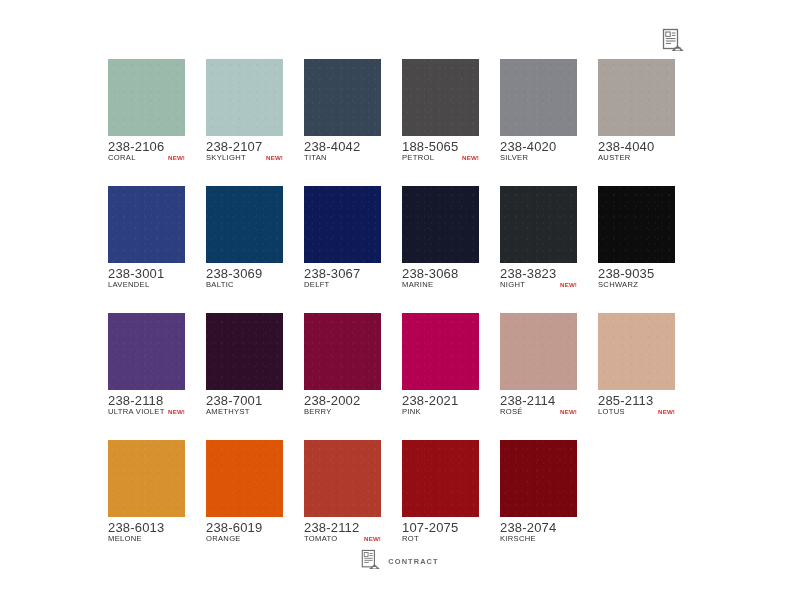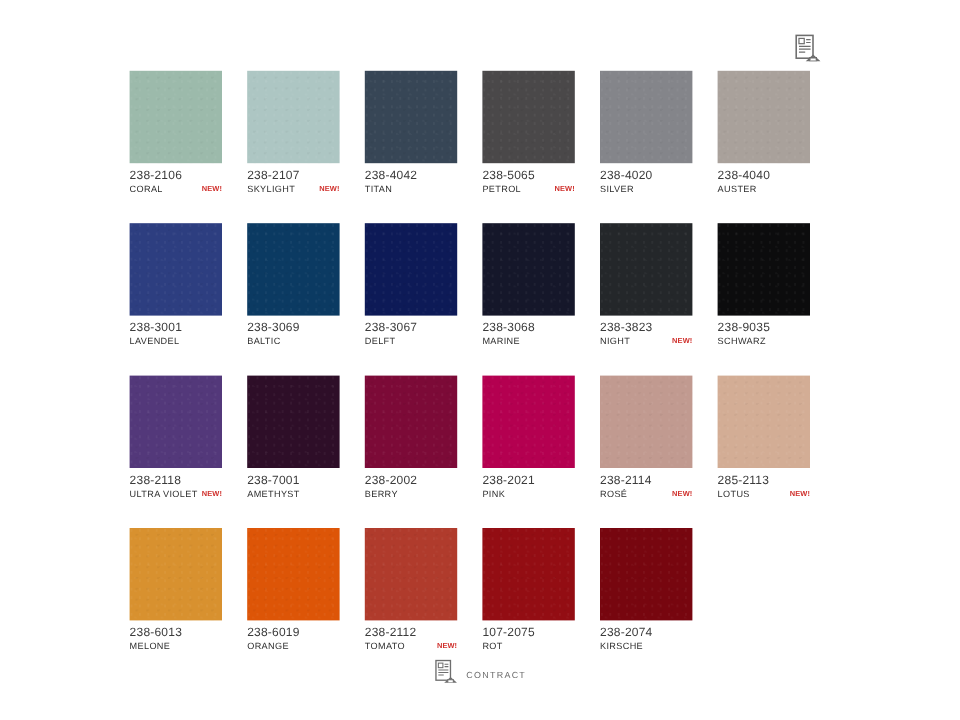--- a/index.html
+++ b/index.html
@@ -65,21 +65,21 @@
     background-image:
       radial-gradient(circle at 22% 28%, rgba(255,255,255,.045) 0 1px, transparent 1px),
       radial-gradient(circle at 68% 62%, rgba(0,0,0,.035) 0 1px, transparent 1px),
       radial-gradient(circle at 45% 80%, rgba(255,255,255,.03) 0 1px, transparent 1px);
     background-size: 7px 7px, 9px 9px, 11px 11px;
     pointer-events: none;
   }
 
   .swatch-code {
     margin-top: 5px;
-    font-size: 10px;
+    font-size: 13px;
     letter-spacing: .18px;
     color: #3b3b3b;
     line-height: 11px;
     white-space: nowrap;
   }
 
   .swatch-nameline {
     display: flex;
     align-items: flex-start;
     justify-content: space-between;
@@ -117,20 +117,21 @@
     display: flex;
     align-items: center;
     gap: 8px;
     cursor: pointer;
   }
   .footer-label {
     font-size: 7.4px;
     letter-spacing: 1.1px;
     color: #6a6a6a;
     text-transform: uppercase;
+    font-weight: bold;
   }
 </style>
 </head>
 <body>
 
 <div class="page">
 
   <div class="top-icon">
     <svg viewBox="0 0 22 24" width="22" height="24" aria-hidden="true">
       <rect x="1.5" y="1.5" width="14" height="19" fill="none" stroke="#6e6e6e" stroke-width="1.3"></rect>
@@ -165,21 +166,21 @@
       </div>
       <div class="swatch-cell">
         <div class="swatch-chip" style="background-color: rgb(55, 70, 86);"></div>
         <div class="swatch-code">238-4042</div>
         <div class="swatch-nameline">
           <span class="swatch-name">TITAN</span>
         </div>
       </div>
       <div class="swatch-cell">
         <div class="swatch-chip" style="background-color: rgb(74, 72, 73);"></div>
-        <div class="swatch-code">238-5065</div>
+        <div class="swatch-code">188-5065</div>
         <div class="swatch-nameline">
           <span class="swatch-name">PETROL</span>
           <span class="swatch-new">NEW!</span>
         </div>
       </div>
       <div class="swatch-cell">
         <div class="swatch-chip" style="background-color: rgb(132, 133, 138);"></div>
         <div class="swatch-code">238-4020</div>
         <div class="swatch-nameline">
           <span class="swatch-name">SILVER</span>

